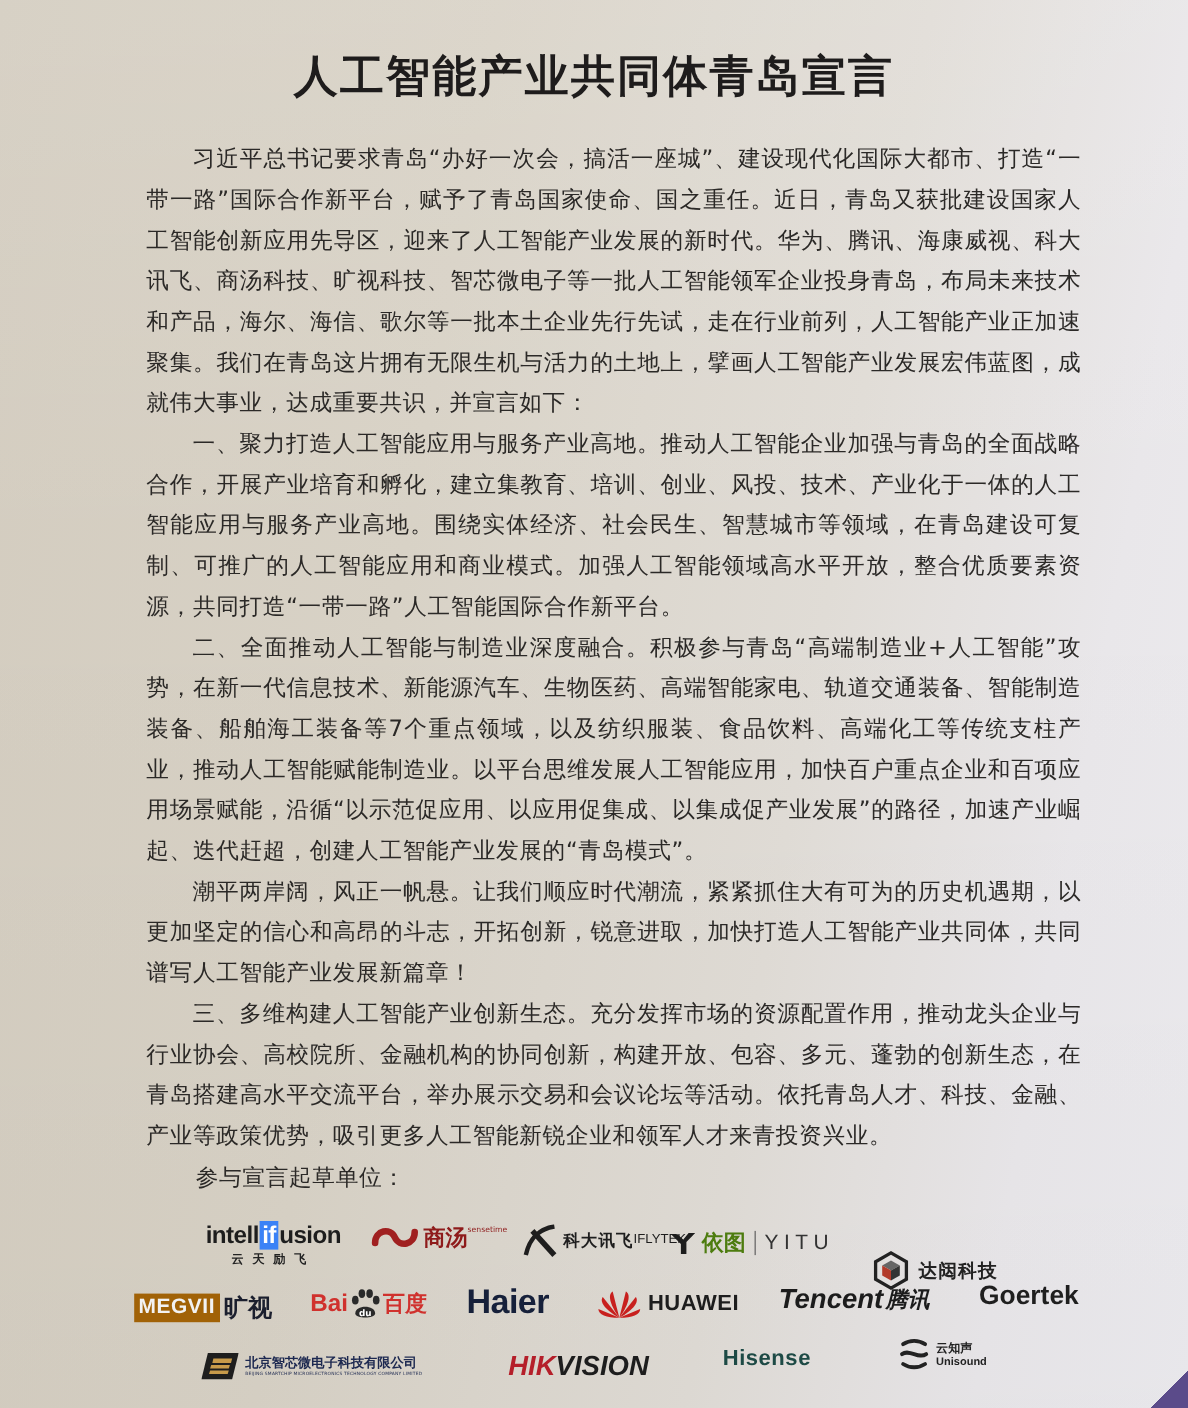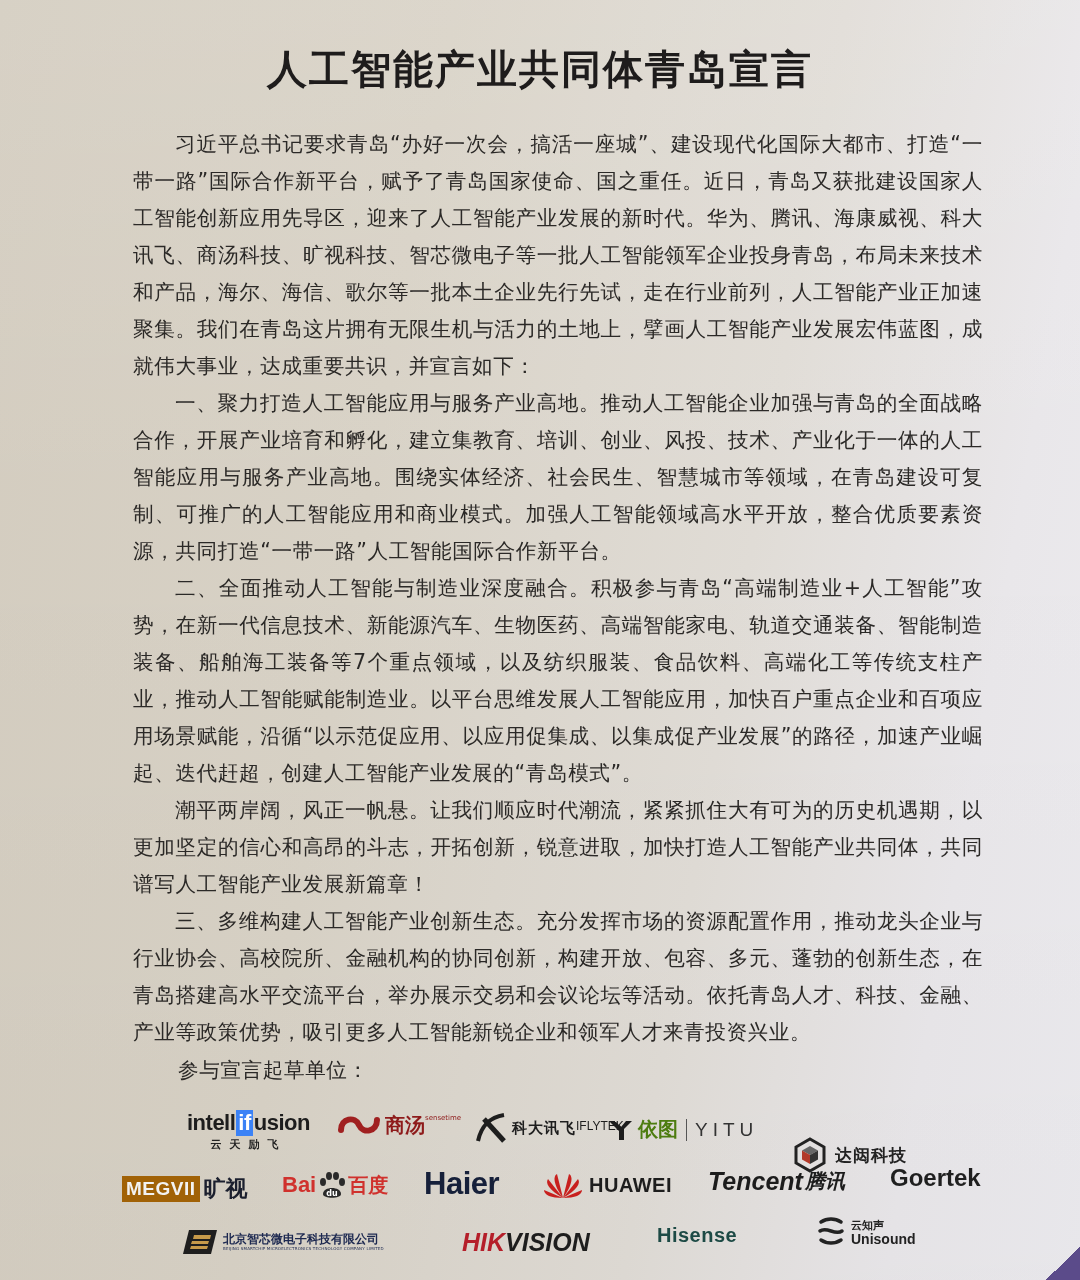--- a/index.html
+++ b/index.html
@@ -74,21 +74,21 @@
   .l-smartcore .cn { font-size:12px; font-weight:bold; color:#1c2850; line-height:13px; }
   .l-smartcore .en { font-size:4px; color:#1c2850; line-height:5px; letter-spacing:0.2px; }
   .l-hik { left:462px; top:1228px; font-family:"Liberation Sans", sans-serif; font-weight:bold; font-style:italic; font-size:25px; }
   .l-hik .a { color:#b51f2a; }
   .l-hik .b { color:#1d1d1d; }
   .l-hisense { left:639px; top:1224px; font-family:"Liberation Sans", sans-serif; font-weight:bold; font-size:20px; color:#1d4a45; letter-spacing:0.5px;margin-left:18px; }
   .l-unisound { left:817px; top:1216px; }
   .l-unisound .sym { width:28px; height:30px; }
   .l-unisound .txt { display:flex; flex-direction:column; margin-left:6px; }
   .l-unisound .cn { font-size:11px; font-weight:bold; color:#222; line-height:16px; }
-  .l-unisound .en { font-family:"Liberation Sans", sans-serif; font-size:14px; font-weight:bold; color:#222; line-height:10px; }
+  .l-unisound .en { font-family:"Liberation Sans", sans-serif; font-size:10px; font-weight:bold; color:#222; line-height:10px; }
 </style>
 </head>
 <body>
 
 <div class="sheen"></div>
 <div class="corner"></div>
 
 <h1 class="title" style="margin:0;">人工智能产业共同体青岛宣言</h1>
 
 <div class="doc">

